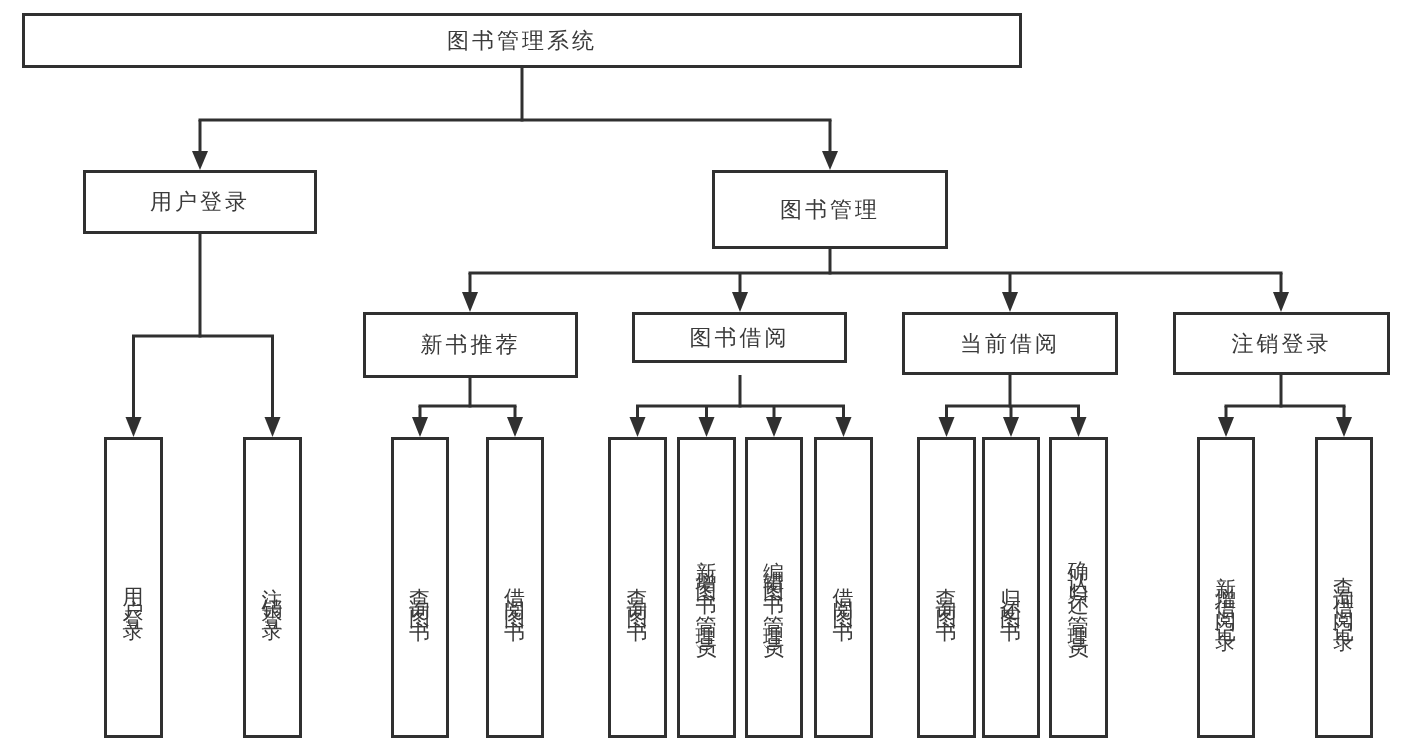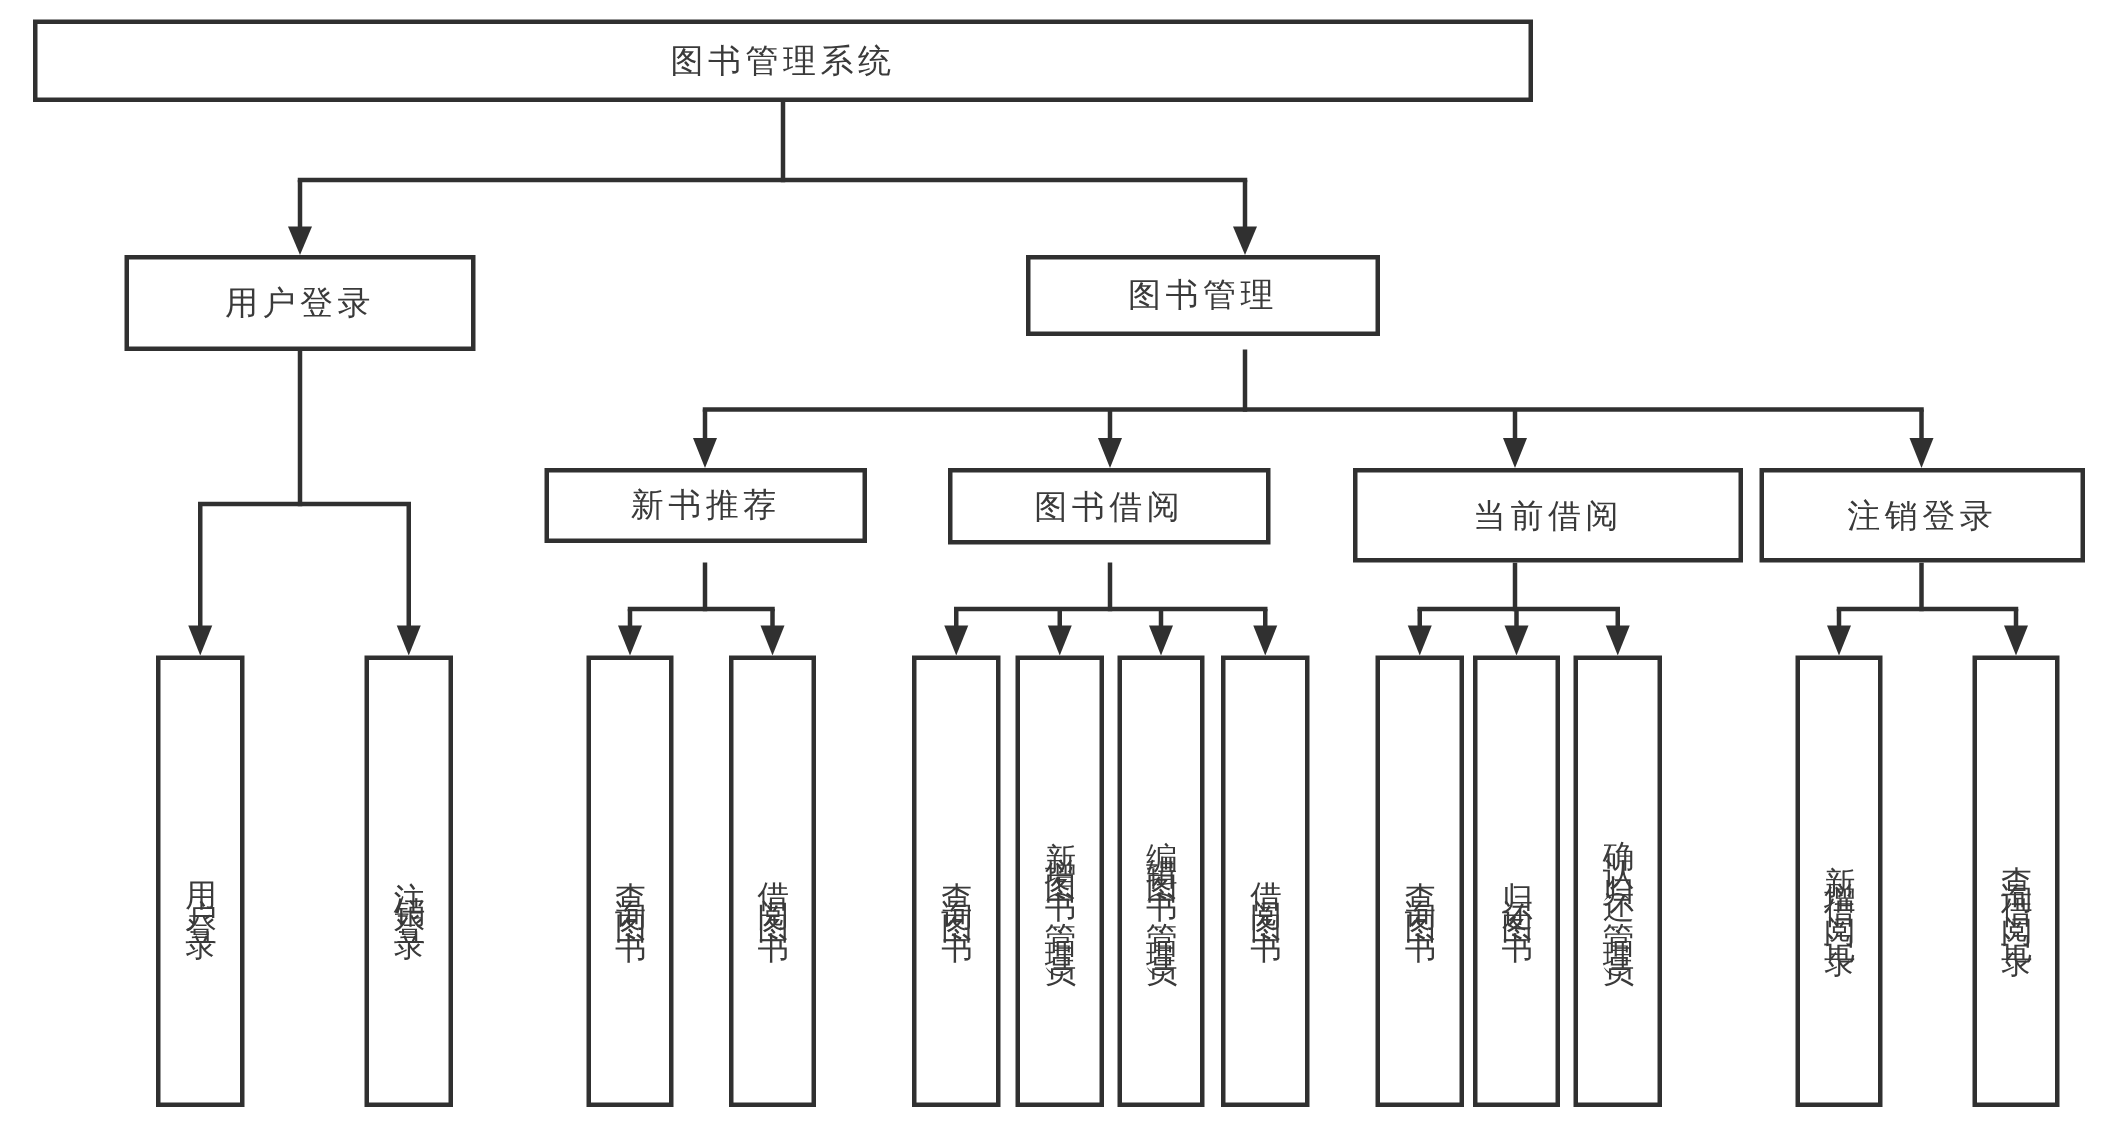--- a/index.html
+++ b/index.html
@@ -120,31 +120,31 @@
     <polygon points="1336,417 1352,417 1344,437"></polygon>
   </svg>
 
   <div class="node" style="left:22px;top:13px;width:1000px;height:55px;">
     <span>图书管理系统</span>
   </div>
 
   <div class="node" style="left:83px;top:170px;width:234px;height:64px;">
     <span>用户登录</span>
   </div>
-  <div class="node" style="left:684px;top:170px;width:236px;height:54px;">
+  <div class="node" style="left:712px;top:170px;width:236px;height:79px;">
     <span>图书管理</span>
   </div>
 
-  <div class="node" style="left:363px;top:312px;width:215px;height:50px;">
+  <div class="node" style="left:363px;top:312px;width:215px;height:66px;">
     <span>新书推荐</span>
   </div>
   <div class="node" style="left:632px;top:312px;width:215px;height:51px;">
     <span>图书借阅</span>
   </div>
-  <div class="node" style="left:902px;top:312px;width:260px;height:63px;">
+  <div class="node" style="left:902px;top:312px;width:216px;height:63px;">
     <span>当前借阅</span>
   </div>
   <div class="node" style="left:1173px;top:312px;width:217px;height:63px;">
     <span>注销登录</span>
   </div>
 
   <div class="node leaf" style="left:104px;top:437px;width:59px;height:301px;">
     <span class="vtext">用户登录</span>
   </div>
   <div class="node leaf" style="left:243px;top:437px;width:59px;height:301px;">

